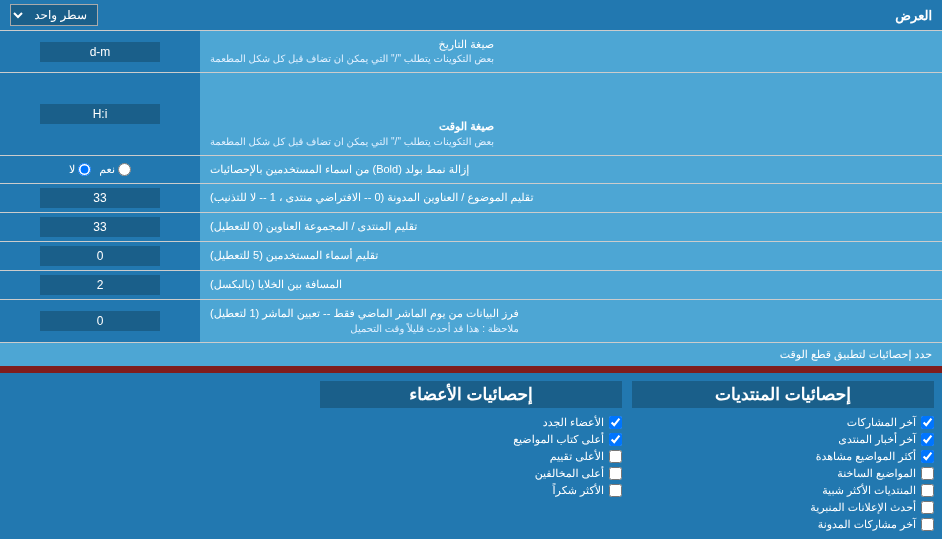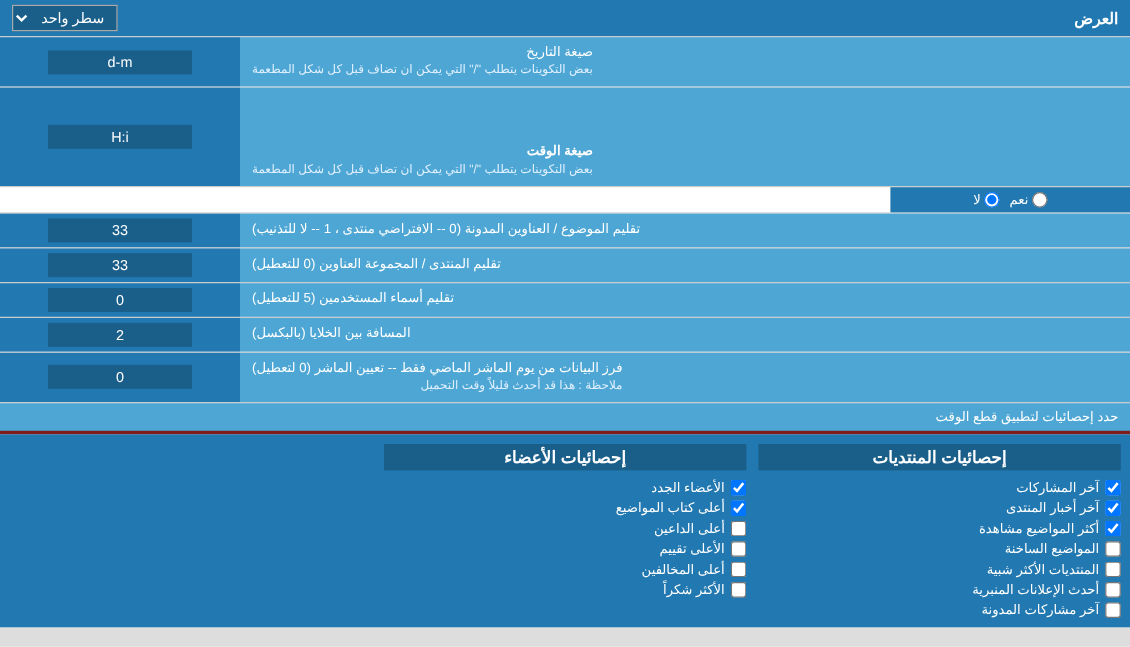--- a/index.html
+++ b/index.html
@@ -124,21 +124,21 @@
     .checkbox-column {
       flex: 1;
       display: flex;
       flex-direction: column;
       gap: 4px;
     }
 
     .checkbox-column .col-header {
       color: #fff;
       font-weight: bold;
-      font-size: 14px;
+      font-size: 17px;
       text-align: center;
       background: #1a5f8a;
       padding: 3px;
       margin-bottom: 4px;
     }
 
     .checkbox-item {
       display: flex;
       align-items: center;
       gap: 5px;
@@ -151,21 +151,21 @@
       cursor: pointer;
     }
 
     
     .limit-row {
       background: #4da6d4;
       padding: 5px 10px;
       color: #fff;
       font-size: 11px;
       text-align: right;
-      border-bottom: 3px solid #7f1d1d;
+      border-bottom: 7px solid #7f1d1d;
     }
 
     
     .wide-label { flex: 1; }
     .narrow-input { width: 200px; min-width: 200px; }
 
   </style>
 </head>
 <body>
 
@@ -200,20 +200,21 @@
         <div style="font-weight:bold;margin-top:40px;">صيغة الوقت</div>
         <div style="font-size:10px;color:#e0f0ff;">بعض التكوينات يتطلب "/" التي يمكن ان تضاف قبل كل شكل المطعمة</div>
       </div>
     </div>
     <div class="input-cell narrow-input">
       <input type="text" style="width: 120px;" value="H:i">
     </div>
   </div>
 
   <div class="radio-row">
+    <div class="label-cell wide-label">إزالة نمط بولد (Bold) من اسماء المستخدمين بالإحصائيات</div>
     <div class="radio-cell narrow-input">
       <label>
         <input type="radio" name="bold_remove" value="yes" style="">
         <span>نعم</span>
       </label>
       <label>
         <input type="radio" name="bold_remove" value="no" checked="" style="">
         <span>لا</span>
       </label>
     </div>
@@ -244,21 +245,21 @@
     <div class="label-cell wide-label">المسافة بين الخلايا (بالبكسل)</div>
     <div class="input-cell narrow-input">
       <input type="text" style="width: 120px;" value="2">
     </div>
   </div>
 
 
   <div class="row">
     <div class="label-cell wide-label">
       <div>
-        <div>فرز البيانات من يوم الماشر الماضي فقط -- تعيين الماشر (0 لتعطيل)</div>
+        <div>فرز البيانات من يوم الماشر الماضي فقط -- تعيين الماشر (1 لتعطيل)</div>
         <div style="font-size:10px;color:#e0f0ff;">ملاحظة : هذا قد أحدث قليلاً وقت التحميل</div>
       </div>
     </div>
     <div class="input-cell narrow-input">
       <input type="text" style="width: 120px;" value="0">
     </div>
   </div>
 
   <div class="limit-row">حدد إحصائيات لتطبيق قطع الوقت</div>
 
@@ -301,24 +302,20 @@
       <div class="checkbox-item">
         <input type="checkbox" checked="" style="">
         <span>الأعضاء الجدد</span>
       </div>
       <div class="checkbox-item">
         <input type="checkbox" checked="" style="">
         <span>أعلى كتاب المواضيع</span>
       </div>
       <div class="checkbox-item">
         <input type="checkbox" style="">
-        <span>أعلى الداعين</span>
-      </div>
-      <div class="checkbox-item">
-        <input type="checkbox" style="">
         <span>الأعلى تقييم</span>
       </div>
       <div class="checkbox-item">
         <input type="checkbox" style="">
         <span>أعلى المخالفين</span>
       </div>
       <div class="checkbox-item">
         <input type="checkbox" style="">
         <span>الأكثر شكراً</span>
       </div>

